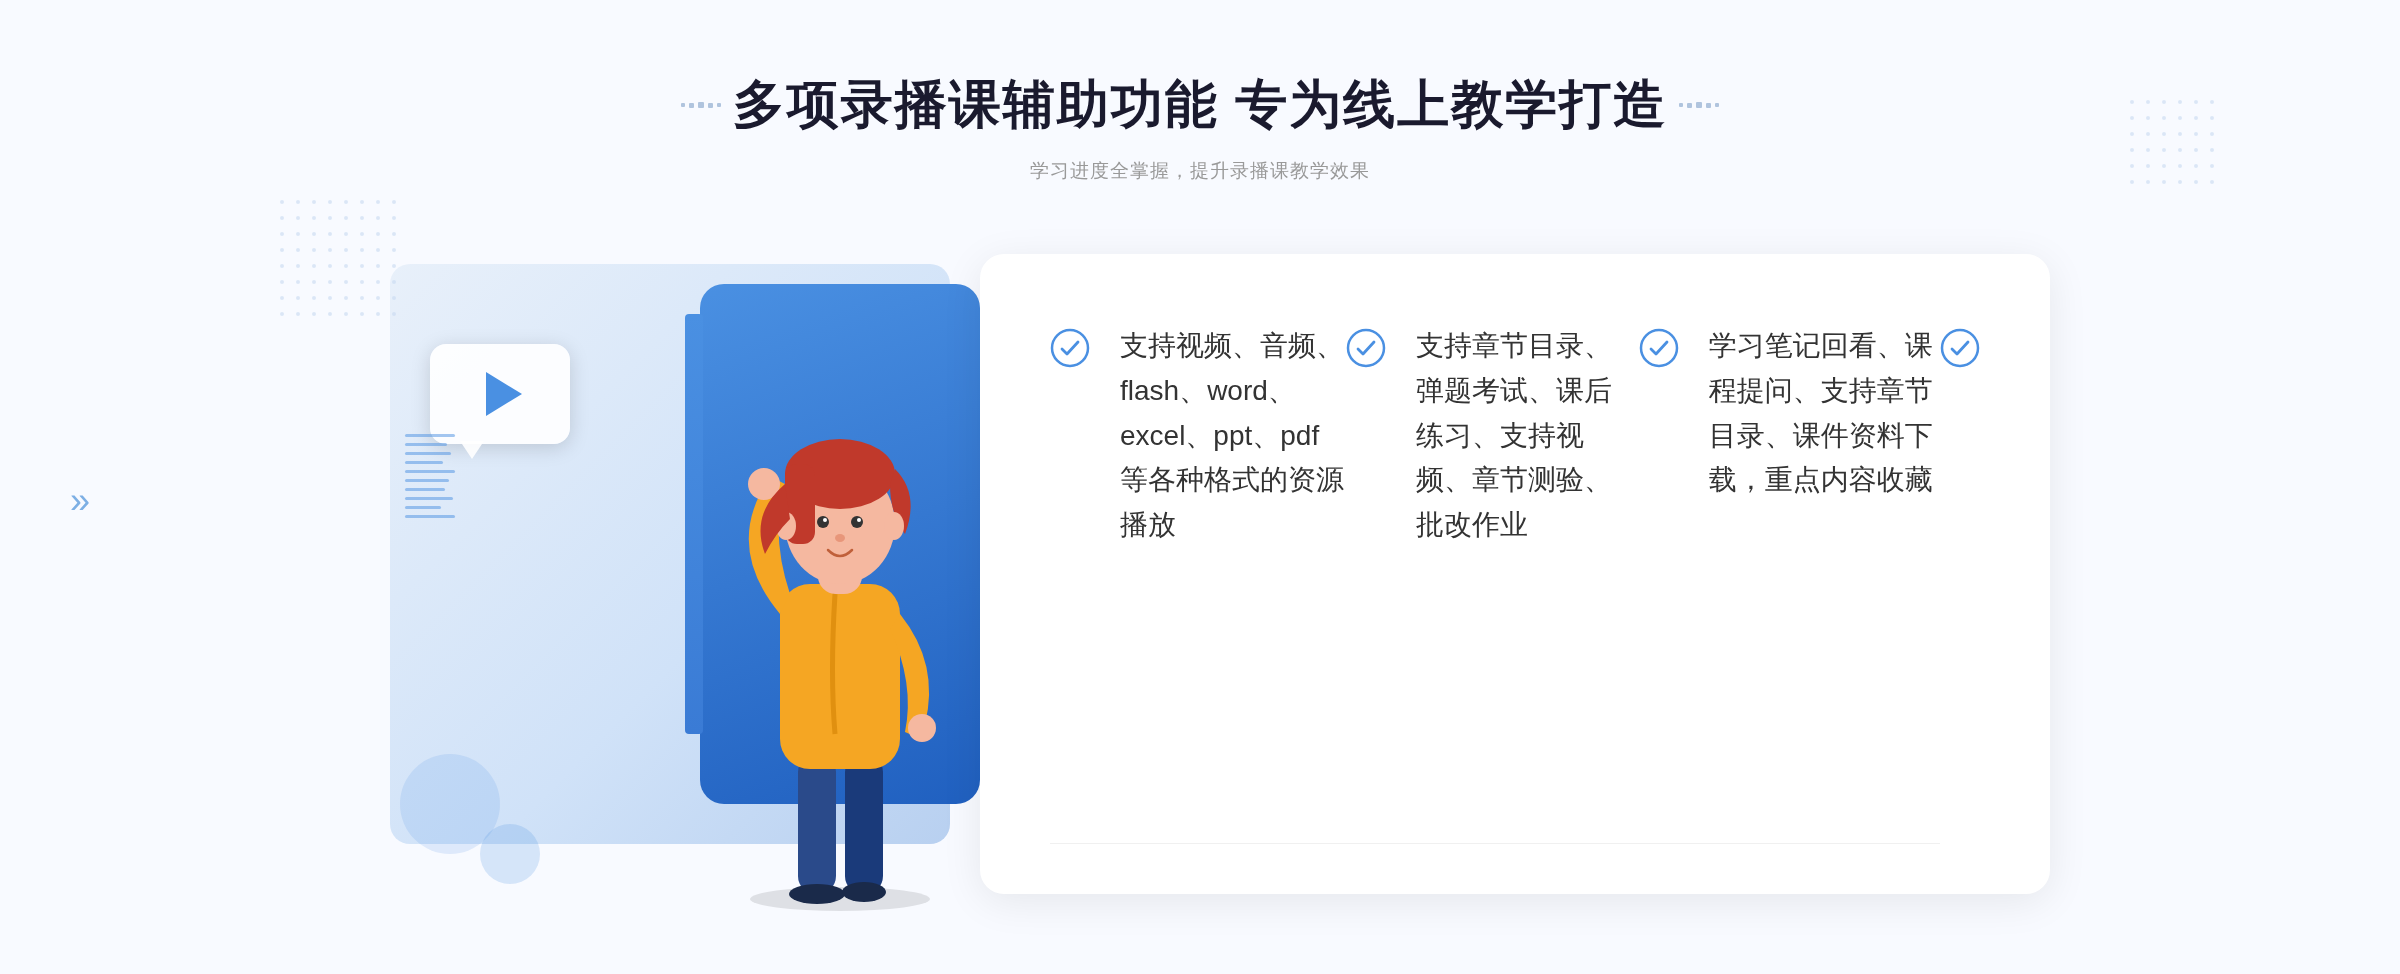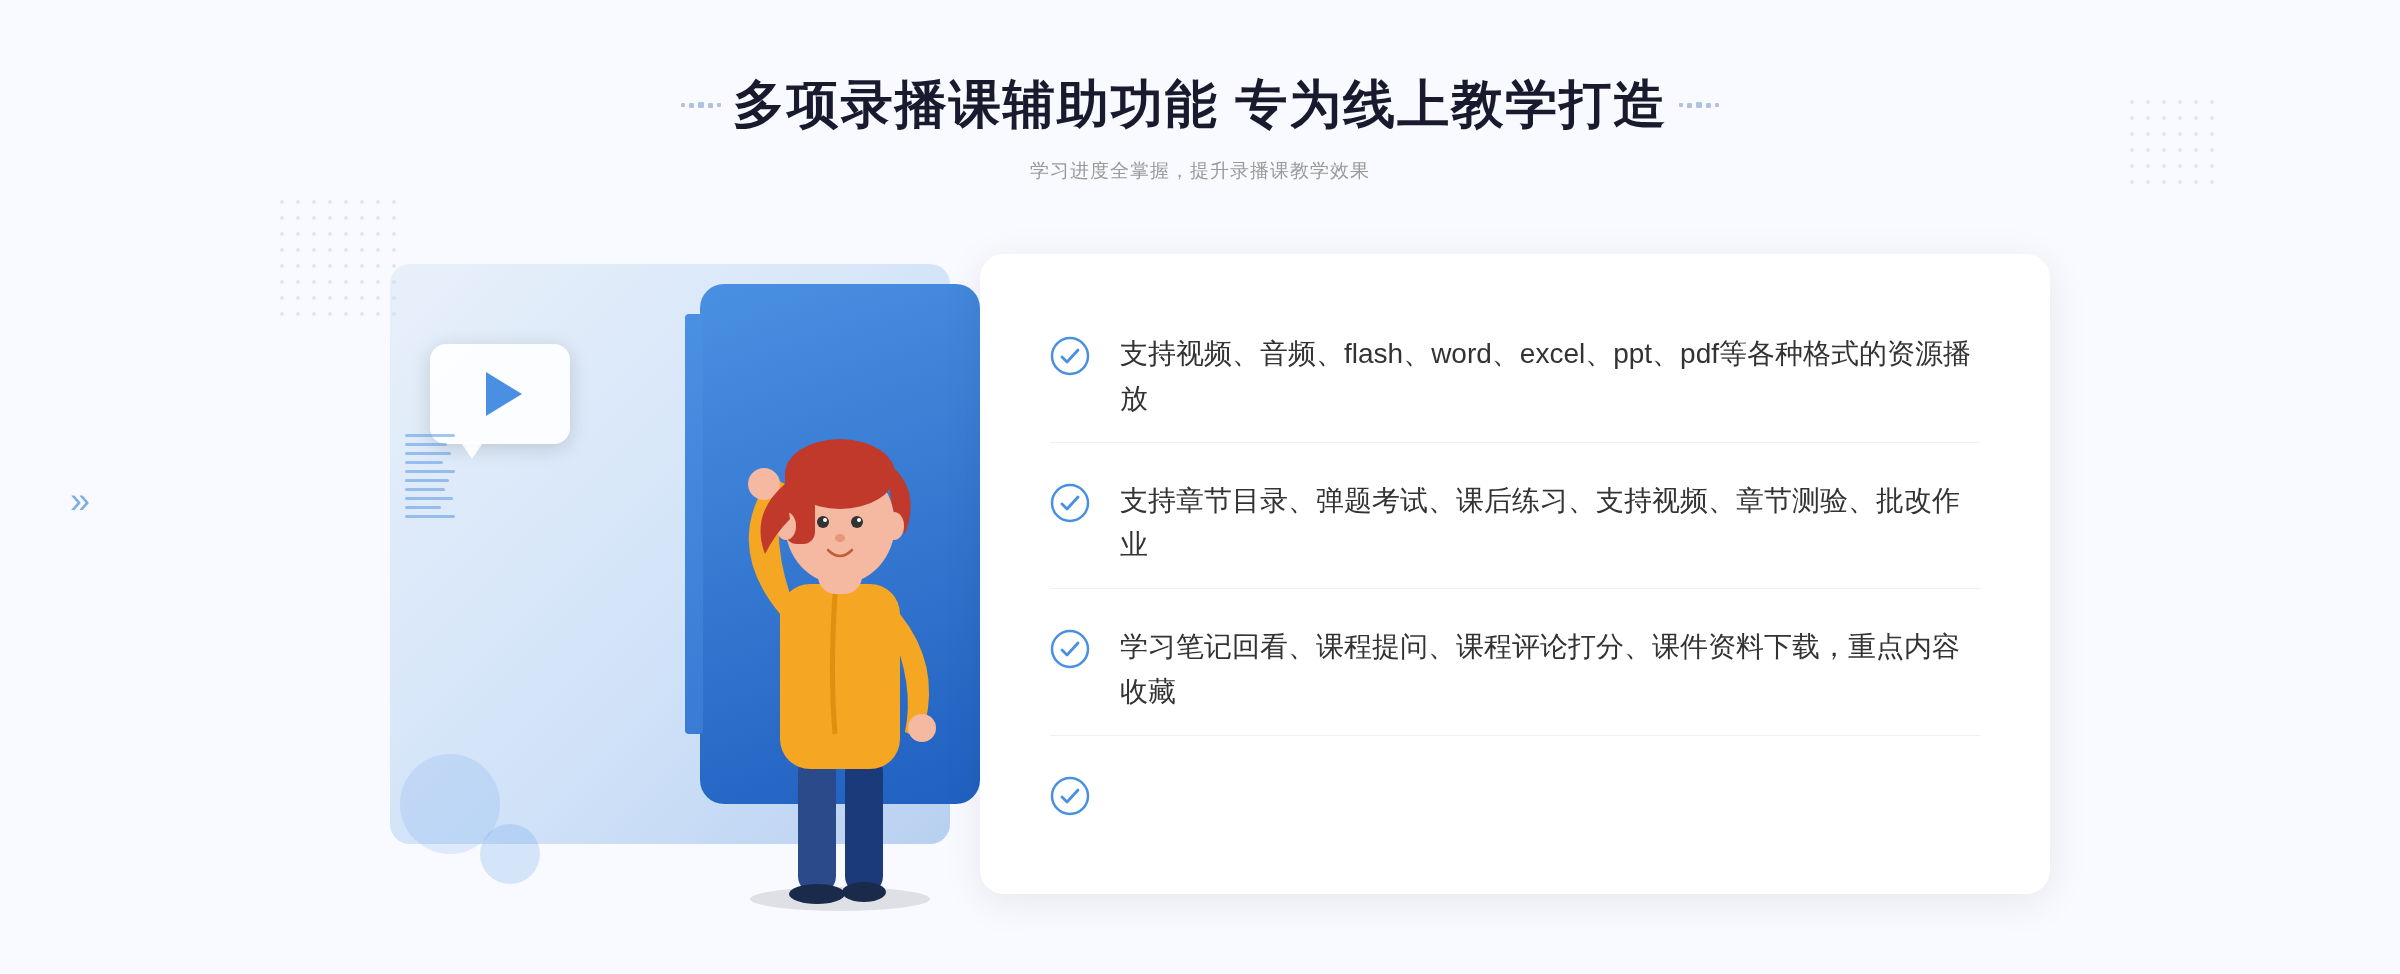--- a/index.html
+++ b/index.html
@@ -242,21 +242,21 @@
     .features-area {
       flex: 1;
       background: white;
       border-radius: 24px;
       padding: 50px 70px;
       margin-left: -30px;
       box-shadow: 0 8px 40px rgba(0,0,0,0.08);
       z-index: 10;
       height: 640px;
       display: flex;
-      flex-direction: column;
+      flex-direction: row;
       justify-content: space-around;
     }
 
     .feature-item {
       display: flex;
       align-items: flex-start;
       gap: 30px;
       padding: 20px 0;
     }
 
@@ -444,21 +444,21 @@
         <span class="feature-text">支持章节目录、弹题考试、课后练习、支持视频、章节测验、批改作业</span>
       </div>
 
       <div class="feature-item">
         <div class="check-icon">
           <svg viewBox="0 0 40 40" xmlns="http://www.w3.org/2000/svg">
             <circle cx="20" cy="20" r="18" fill="none" stroke="#4a90e2" stroke-width="2.5"></circle>
             <polyline points="12,21 17,26 28,14" fill="none" stroke="#4a90e2" stroke-width="2.8" stroke-linecap="round" stroke-linejoin="round"></polyline>
           </svg>
         </div>
-        <span class="feature-text">学习笔记回看、课程提问、课程评论打分、课件资料下载，重点内容收藏</span>
+        <span class="feature-text">学习笔记回看、课程提问、支持章节目录、课件资料下载，重点内容收藏</span>
       </div>
 
       <div class="feature-item">
         <div class="check-icon">
           <svg viewBox="0 0 40 40" xmlns="http://www.w3.org/2000/svg">
             <circle cx="20" cy="20" r="18" fill="none" stroke="#4a90e2" stroke-width="2.5"></circle>
             <polyline points="12,21 17,26 28,14" fill="none" stroke="#4a90e2" stroke-width="2.8" stroke-linecap="round" stroke-linejoin="round"></polyline>
           </svg>
         </div>
       </div>

